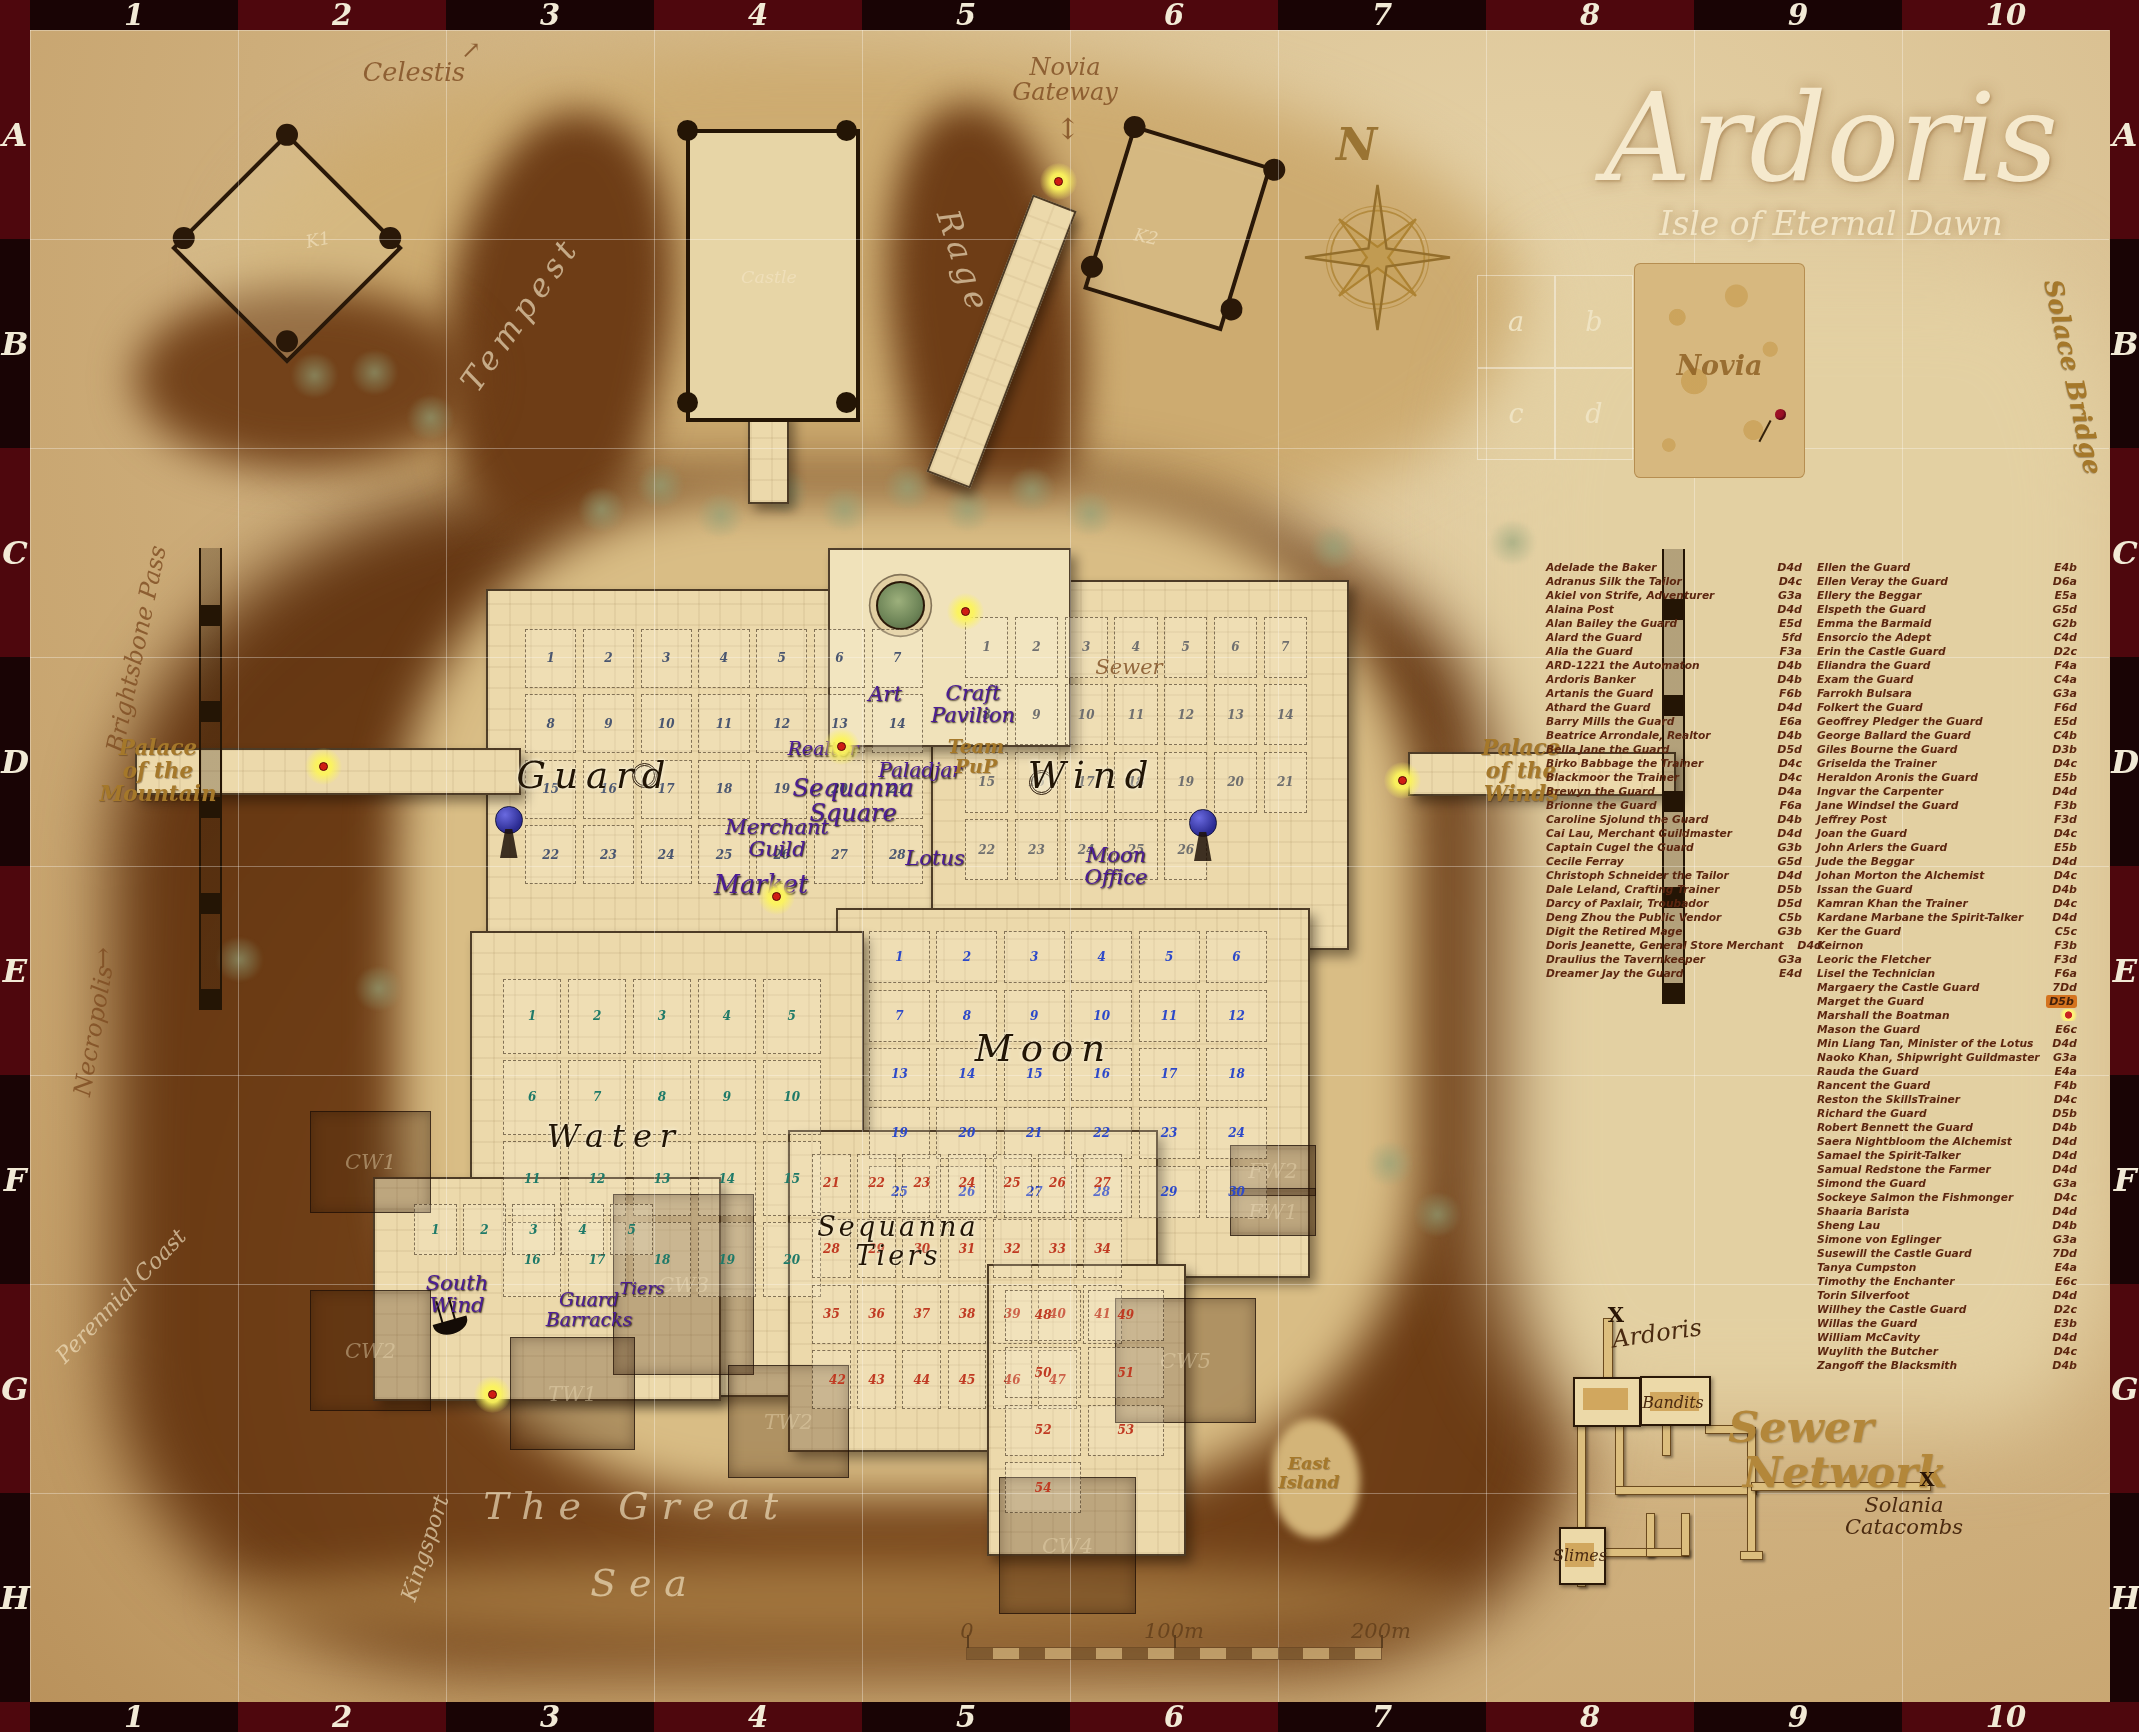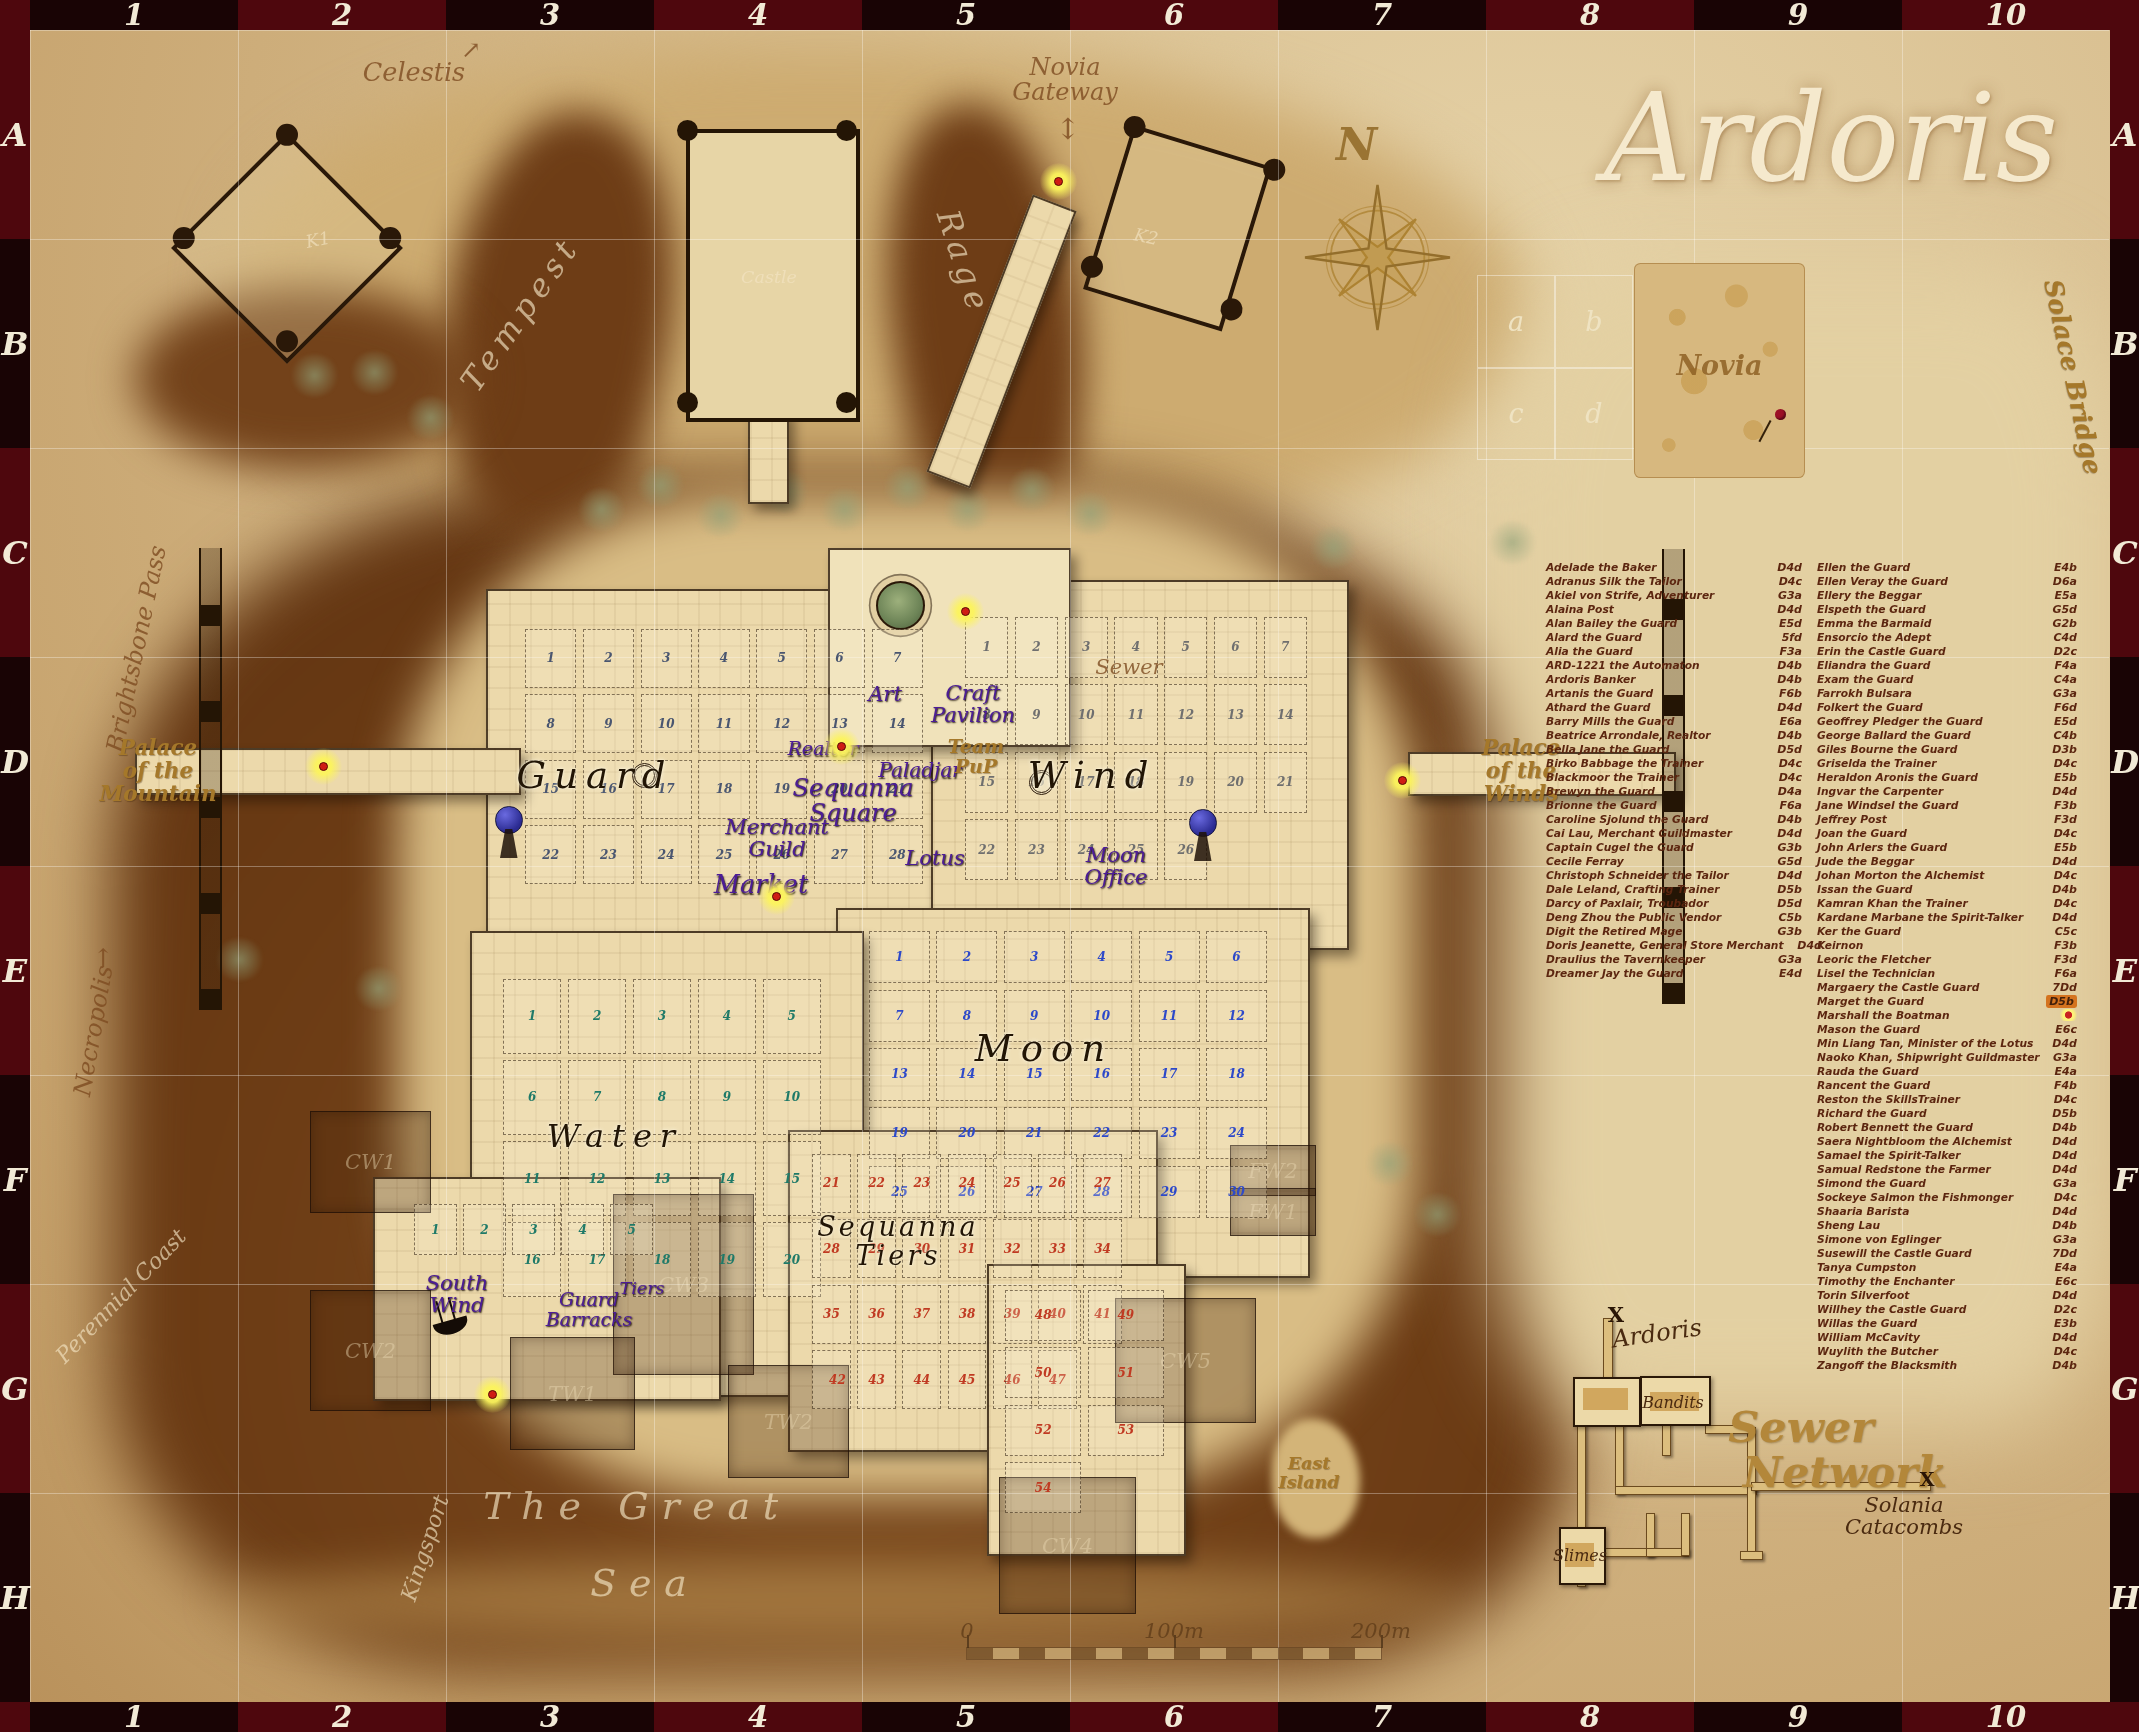--- a/index.html
+++ b/index.html
@@ -165,20 +165,21 @@
   <div id="compass-n">N</div>
   <svg id="compass" viewBox="0 0 100 100">
     <circle cx="50" cy="50" r="31" fill="none" stroke="#a87c28" stroke-width="1.2" opacity=".8"></circle>
     <circle cx="50" cy="50" r="34" fill="none" stroke="#a87c28" stroke-width=".8" opacity=".6"></circle>
     <path d="M50 14 L55 45 L86 50 L55 55 L50 86 L45 55 L14 50 L45 45 Z" fill="rgba(176,132,40,.25)" stroke="#a87c28" stroke-width="1.5" transform="rotate(45 50 50)"></path>
     <path d="M50 2 L56 44 L98 50 L56 56 L50 98 L44 56 L2 50 L44 44 Z" fill="rgba(176,132,40,.3)" stroke="#8a6420" stroke-width="1.6"></path>
   </svg>
 
   <div id="title-block">
     <div id="title-main">Ardoris</div>
+    <div id="title-sub">Isle of Eternal Dawn</div>
   </div>
 
   <div id="quad-legend">
       <div>a</div>
       <div>b</div>
       <div>c</div>
       <div>d</div>
     </div>
   <div id="novia-box">
     <div id="novia-name">Novia</div>

